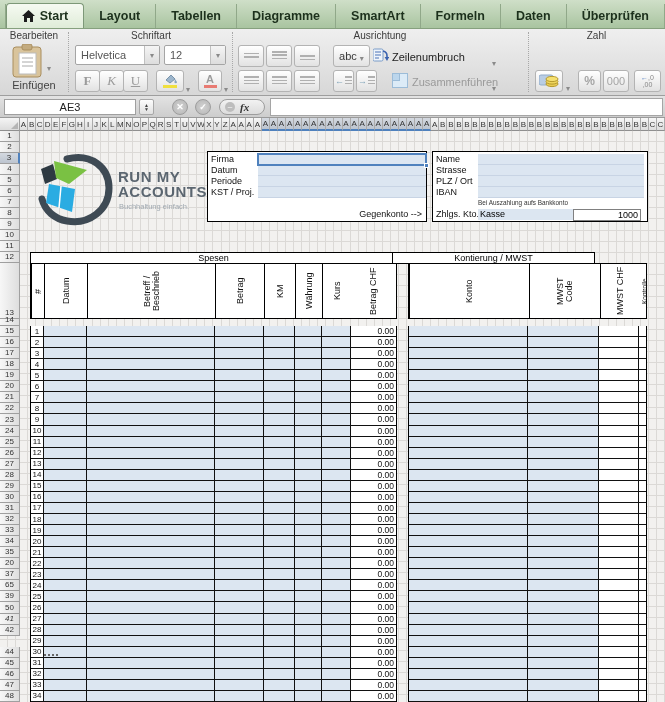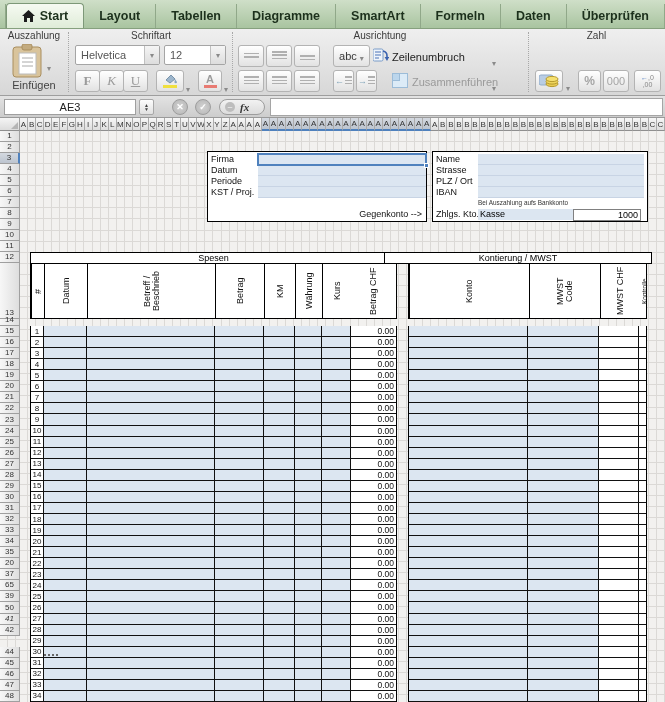--- a/index.html
+++ b/index.html
@@ -154,21 +154,21 @@
       </div>
     <div class="tab">
         <span>Daten</span>
       </div>
     <div class="tab">
         <span>Überprüfen</span>
       </div>
   </div>
 
   <div class="ribbon">
-    <div class="grp-label" style="left:0;width:68px;">Auszahlung</div>
+    <div class="grp-label" style="left:0;width:68px;">Bearbeiten</div>
     <div class="grp-label" style="left:70px;width:162px;">Schriftart</div>
     <div class="grp-label" style="left:234px;width:292px;">Ausrichtung</div>
     <div class="grp-label" style="left:530px;width:133px;">Zahl</div>
     <div class="rsep" style="left:68px;"></div>
     <div class="rsep" style="left:232px;"></div>
     <div class="rsep" style="left:528px;"></div>
 
     <svg style="position:absolute;left:12px;top:15px;" width="30" height="34" viewBox="0 0 30 34">
       <rect x="1" y="3" width="28" height="30" rx="3" fill="#d9c49c" stroke="#a98e5f"></rect>
       <rect x="10" y="0" width="10" height="6" rx="2" fill="#c3ab7f" stroke="#a98e5f"></rect>
@@ -423,20 +423,34 @@
         <div class="rowcell" style="top: 482.529px; height: 11.0588px; font-style: italic;">41</div>
         <div class="rowcell" style="top: 493.588px; height: 11.0588px;">42</div>
         <div class="rowcell" style="top: 520px; height: 11.0588px;">43</div>
         <div class="rowcell" style="top: 515.705px; height: 11.0588px;">44</div>
         <div class="rowcell" style="top: 526.764px; height: 11.0588px;">45</div>
         <div class="rowcell" style="top: 537.823px; height: 11.0588px;">46</div>
         <div class="rowcell" style="top: 548.882px; height: 11.0588px;">47</div>
         <div class="rowcell" style="top: 559.94px; height: 11.0588px;">48</div>
       </div>
 
+    <div class="logo">
+      <svg width="82" height="74" viewBox="0 0 82 74">
+        <path d="M34 6 C 58 0, 76 14, 76 35 C 76 57, 56 72, 34 68 C 22 66, 12 58, 9 46" fill="none" stroke="#3e4a54" stroke-width="7" stroke-linecap="round"></path>
+        <polygon points="8,16 20,11 24,26 12,31" fill="#2e3a42"></polygon>
+        <polygon points="21,8 54,17 36,31 23,25" fill="#7ac143"></polygon>
+        <polygon points="16,31 42,36 39,59 13,50" fill="#2aace2"></polygon>
+        <line x1="28" y1="33" x2="26" y2="55" stroke="#fff" stroke-width="1.5"></line>
+      </svg>
+      <div class="logo-text">
+        <div>RUN MY</div>
+          <div>ACCOUNTS</div>
+      </div>
+      <div class="logo-tag">Buchhaltung einfach.</div>
+    </div>
 
     <div class="formbox fb-left">
       <span class="flabel" style="left:3px;top:2px;">Firma</span>
       <span class="flabel" style="left:3px;top:13px;">Datum</span>
       <span class="flabel" style="left:3px;top:24px;">Periode</span>
       <span class="flabel" style="left:3px;top:35px;">KST / Proj.</span>
       <div class="blueblock" style="left:50px;top:2px;width:168px;height:44px;"></div>
       <div class="selcell" style="left:49px;top:1px;width:170px;height:13px;">
         <div class="handle"></div>
       </div>
@@ -804,21 +818,21 @@
           <div class="tc blue" style="flex: 0 0 43px;"></div>
           <div class="tc blue" style="flex: 0 0 128px;"></div>
           <div class="tc blue" style="flex: 0 0 49px;"></div>
           <div class="tc blue" style="flex: 0 0 31px;"></div>
           <div class="tc blue" style="flex: 0 0 27px;"></div>
           <div class="tc blue" style="flex: 0 0 29px;"></div>
           <div class="tc white amt" style="flex: 1 1 0%;">0.00</div>
         </div>
       </div>
 
-    <div class="ttitle" style="left:384px;width:268px;">Kontierung / MWST</div>
+    <div class="ttitle" style="left:392px;width:203px;">Kontierung / MWST</div>
     <div class="thead" style="left:408px;width:239px;">
       <div class="thcell" style="width:120px;">Konto</div>
       <div class="thcell" style="width:71px;">MWST
 Code</div>
       <div class="thcell" style="width:40px;">MWST CHF</div>
       <div class="thcell" style="flex:1;font-size:6.5px;">Kontrolle</div>
     </div>
     <div class="trows" id="account-rows" style="left:408px;width:239px;height:376px;">
         <div class="trow" style="top: 0px; height: 11.0588px;">
           <div class="tc blue" style="flex: 0 0 119px;"></div>

